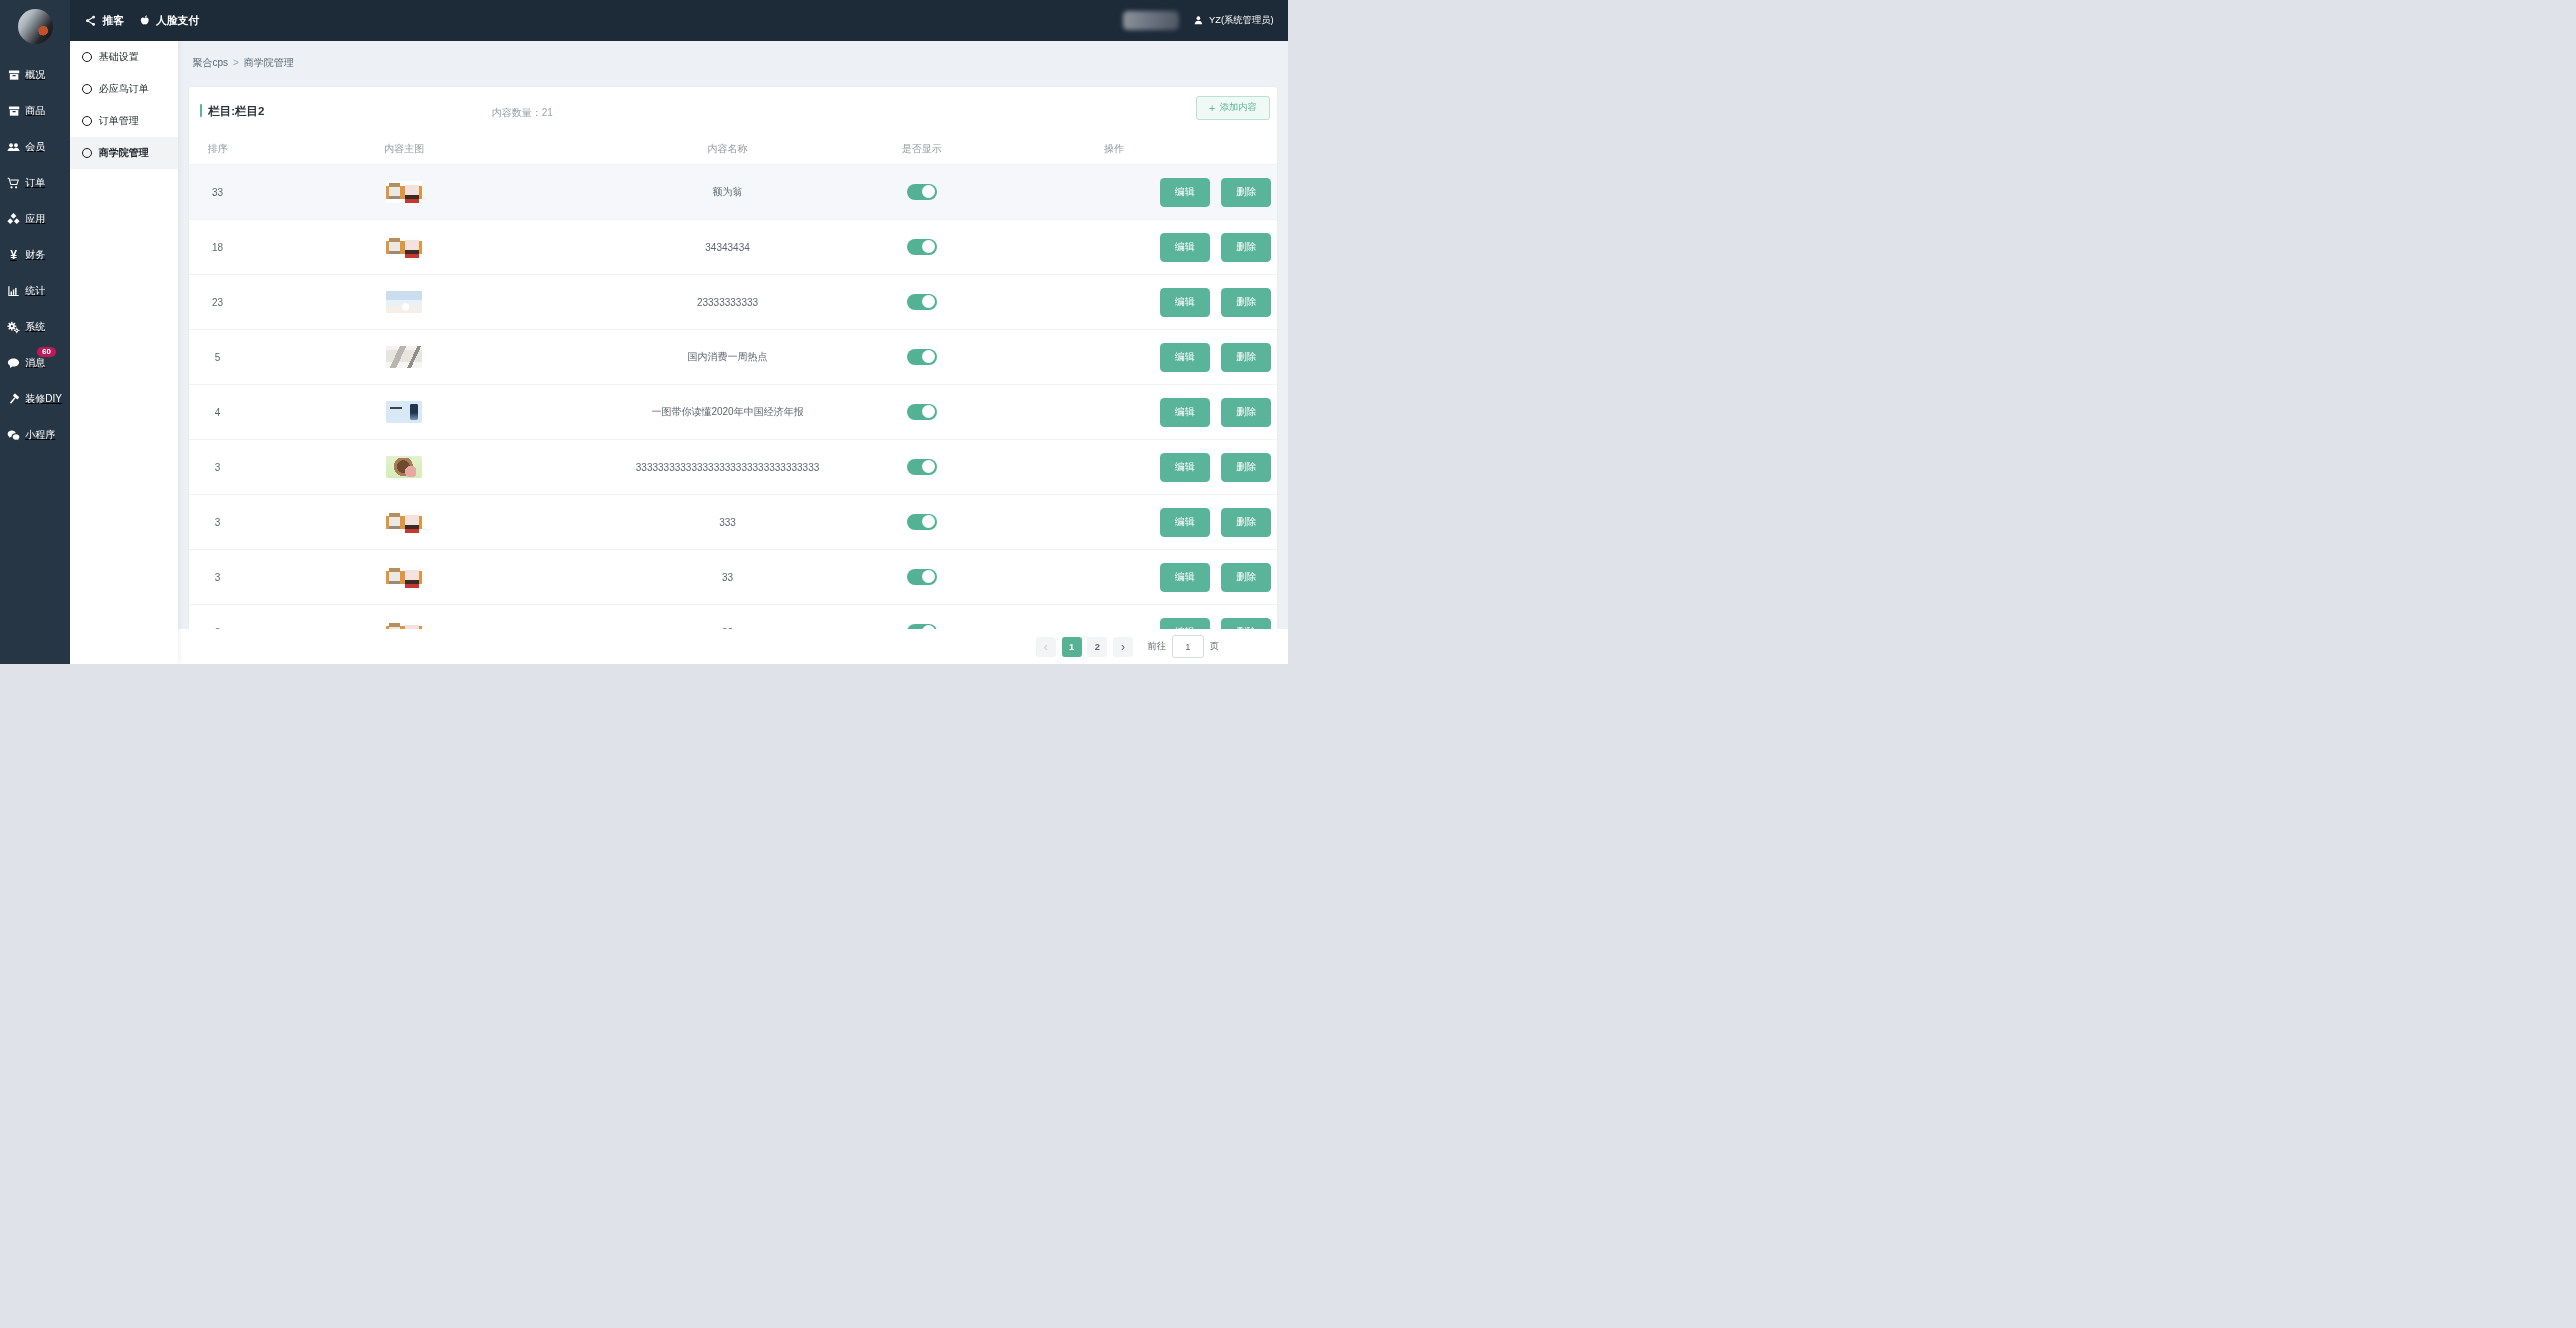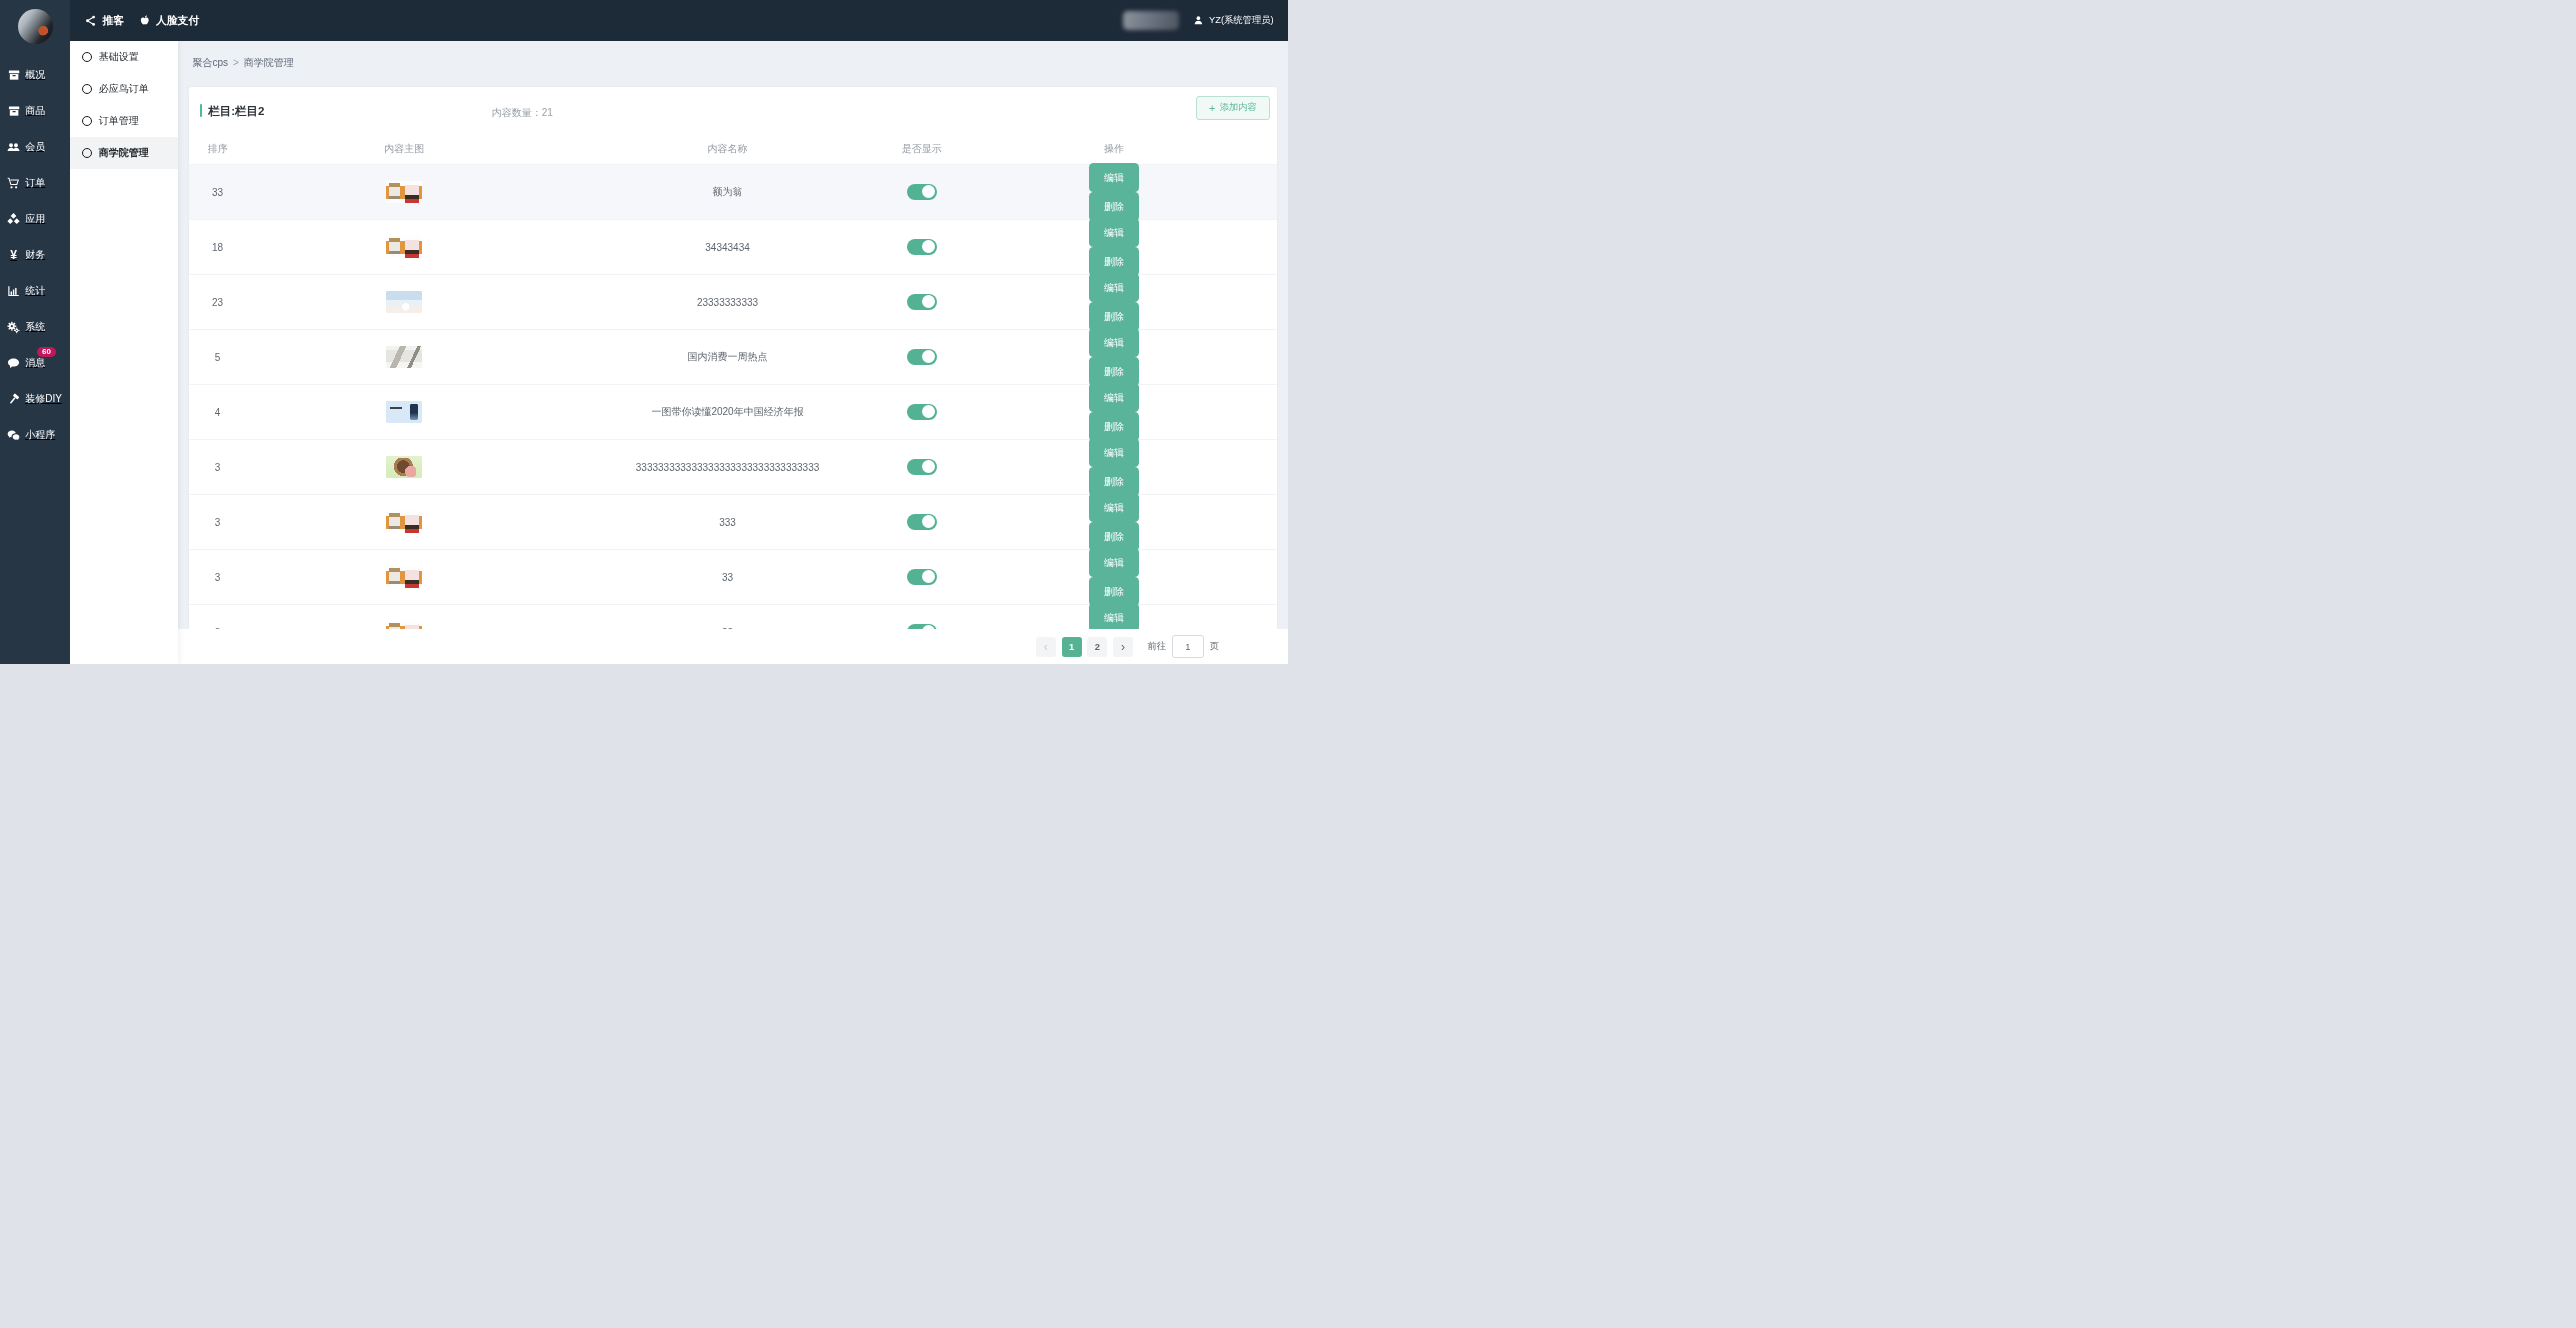--- a/index.html
+++ b/index.html
@@ -80,21 +80,21 @@
     background:linear-gradient(180deg,#20344e 0 55%,#7795b5 100%);}
   .thumb.green-cartoon{background:linear-gradient(180deg,#e2f2cd,#d4ecb7);}
   .thumb.green-cartoon::after{content:"";position:absolute;left:18%;top:8%;width:64%;height:88%;
     background:
       radial-gradient(circle at 78% 72%, #e8a7a0 0 26%, rgba(0,0,0,0) 27%),
       radial-gradient(circle at 45% 45%, #6e4a2f 0 38%, #a87b52 39% 58%, rgba(0,0,0,0) 59%);}
 
   .toggle{width:30px;height:16px;border-radius:8px;background:#53b294;margin:0 auto;position:relative;cursor:pointer;}
   .toggle .knob{position:absolute;right:1.4px;top:1.4px;width:13px;height:13px;border-radius:50%;background:#fff;}
 
-  .ops-wrap{display:flex;justify-content:flex-end;align-items:center;flex-direction:column;}
+  .ops-wrap{display:flex;justify-content:flex-end;align-items:center;}
   .act-btn{width:50px;height:29px;border:none;border-radius:4.3px;background:#5ab499;color:#fff;
     font-size:10px;margin:0 5.8px;cursor:pointer;font-family:inherit;}
 
   
   .pagination{position:absolute;left:178px;bottom:0;right:0;height:35px;background:#fff;z-index:15;
     display:flex;align-items:center;justify-content:flex-end;padding-right:69px;box-sizing:border-box;gap:5.8px;}
   .page-btn{min-width:20px;height:20px;border-radius:2.9px;background:#f3f4f6;color:#5f6670;font-size:9.3px;
     font-weight:bold;display:flex;align-items:center;justify-content:center;cursor:pointer;padding:0 4.3px;box-sizing:border-box;}
   .page-btn.active{background:#57b294;color:#fff;}
   .page-btn.prev{color:#c7cbd2;font-size:12.2px;font-weight:normal;}

